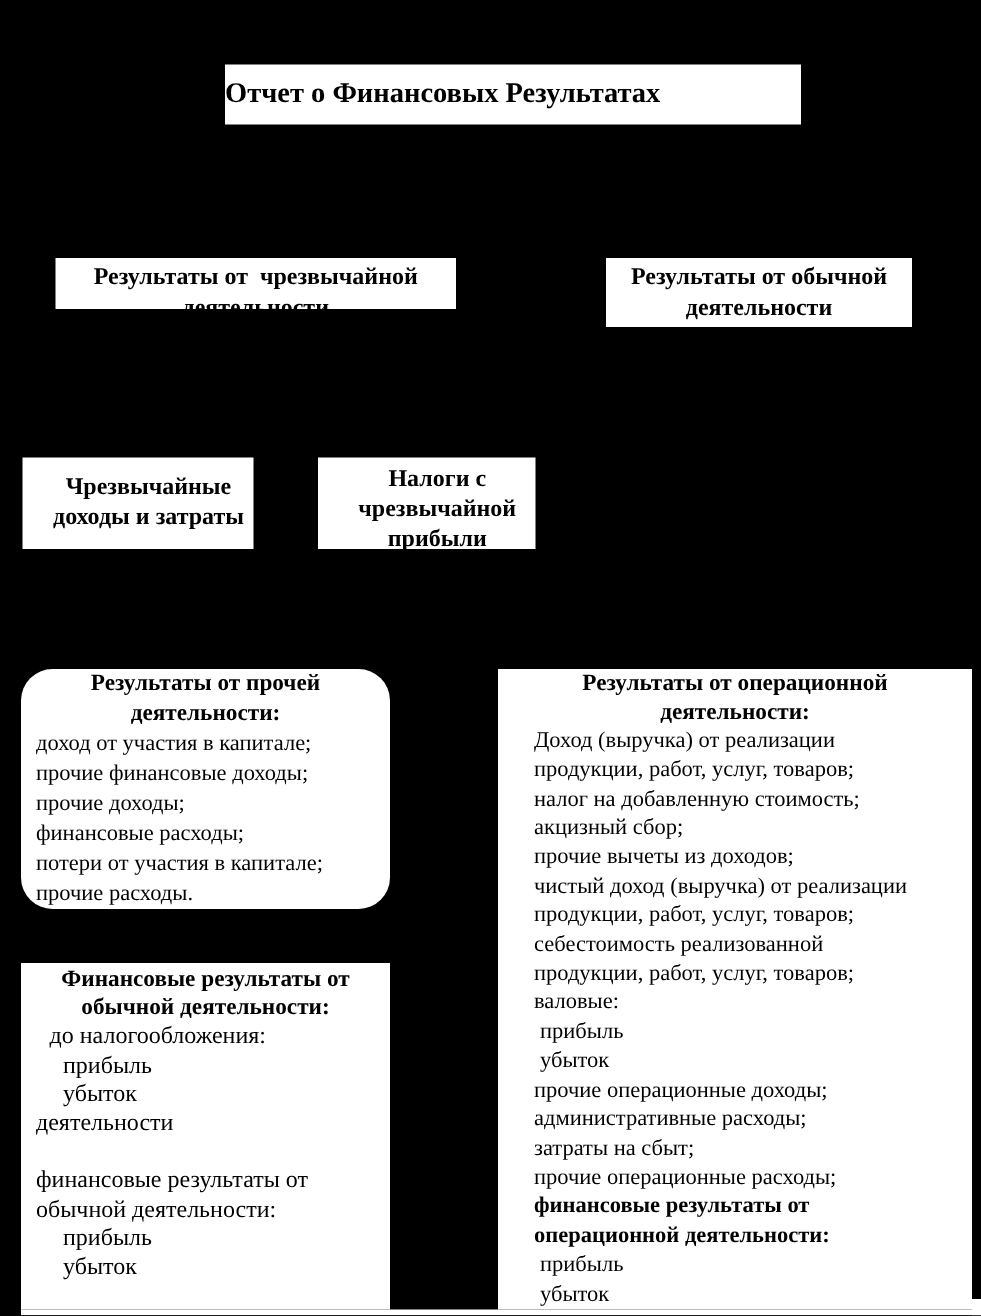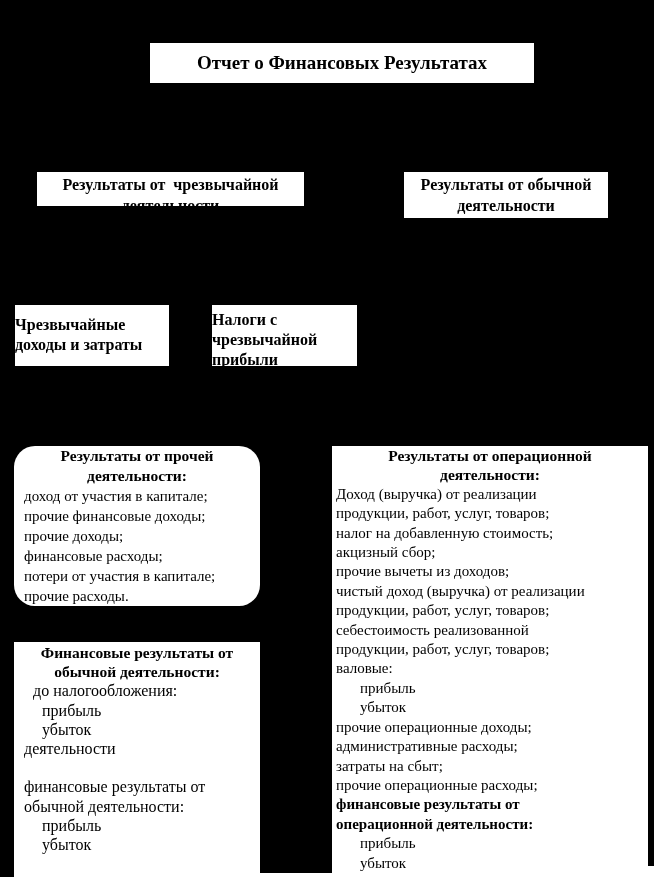--- a/index.html
+++ b/index.html
@@ -21,47 +21,47 @@
     white-space:pre-wrap;
     font-size:15px;
     line-height:20px;
     min-height:20px;
     padding-left:10px;
   }
   .b{font-weight:bold;}
 
   
   .title-box{left:150px;top:43px;width:384px;height:40px;}
-  .title-box .line{font-size:19px;line-height:40px;min-height:40px;font-weight:bold;text-align:center;padding-left:0;}
+  .title-box .line{font-size:19px;line-height:40px;min-height:40px;font-weight:bold;text-align:left;padding-left:0;}
 
   
   .r2l{left:37px;top:172px;width:267px;height:34px;padding-top:2px;}
   .r2r{left:404px;top:172px;width:204px;height:46px;padding-top:2px;}
   .r2l .line,.r2r .line{font-size:16px;line-height:21px;min-height:21px;font-weight:bold;text-align:center;padding-left:0;}
 
   
   .r3l{left:15px;top:305px;width:154px;height:61px;padding-top:10px;}
   .r3r{left:212px;top:305px;width:145px;height:61px;padding-top:5px;}
-  .r3l .line,.r3r .line{font-size:16px;line-height:20px;min-height:20px;font-weight:bold;text-align:left;padding-left:0;}
+  .r3l .line,.r3r .line{font-size:16px;line-height:20px;min-height:20px;font-weight:bold;text-align:center;padding-left:0;margin-left:14px;}
 
   
   .bl1{left:14px;top:446px;width:246px;height:160px;border-radius:21px;}
   .bl1 .line{line-height:20px;min-height:20px;}
   .bl1 .ttl{font-size:15.5px;font-weight:bold;text-align:center;padding-left:0;}
 
   
   .bl2{left:14px;top:642px;width:246px;height:231px;padding-top:1px;}
   .bl2 .line{line-height:19.2px;min-height:19.2px;font-size:16px;}
   .bl2 .ttl{font-size:15.5px;font-weight:bold;text-align:center;padding-left:0;}
   .bl2 .i1{padding-left:19px;}
   .bl2 .i2{padding-left:28px;}
 
   
   .br{left:332px;top:446px;width:316px;height:427px;}
-  .br .line{line-height:19.4px;min-height:19.4px;font-size:15px;padding-left:4px;}
+  .br .line{line-height:19.4px;min-height:19.4px;font-size:15px;padding-left:24px;}
   .br .ttl{font-size:15.5px;font-weight:bold;text-align:center;padding-left:0;}
   .br .i2{padding-left:28px;}
 
   
   .bottom-strip{position:absolute;left:14px;top:873px;width:640px;height:4px;background:#fff;}
   .edge-notch{position:absolute;left:648px;top:866px;width:6px;height:11px;background:#fff;}
 </style>
 </head>
 <body>
 

